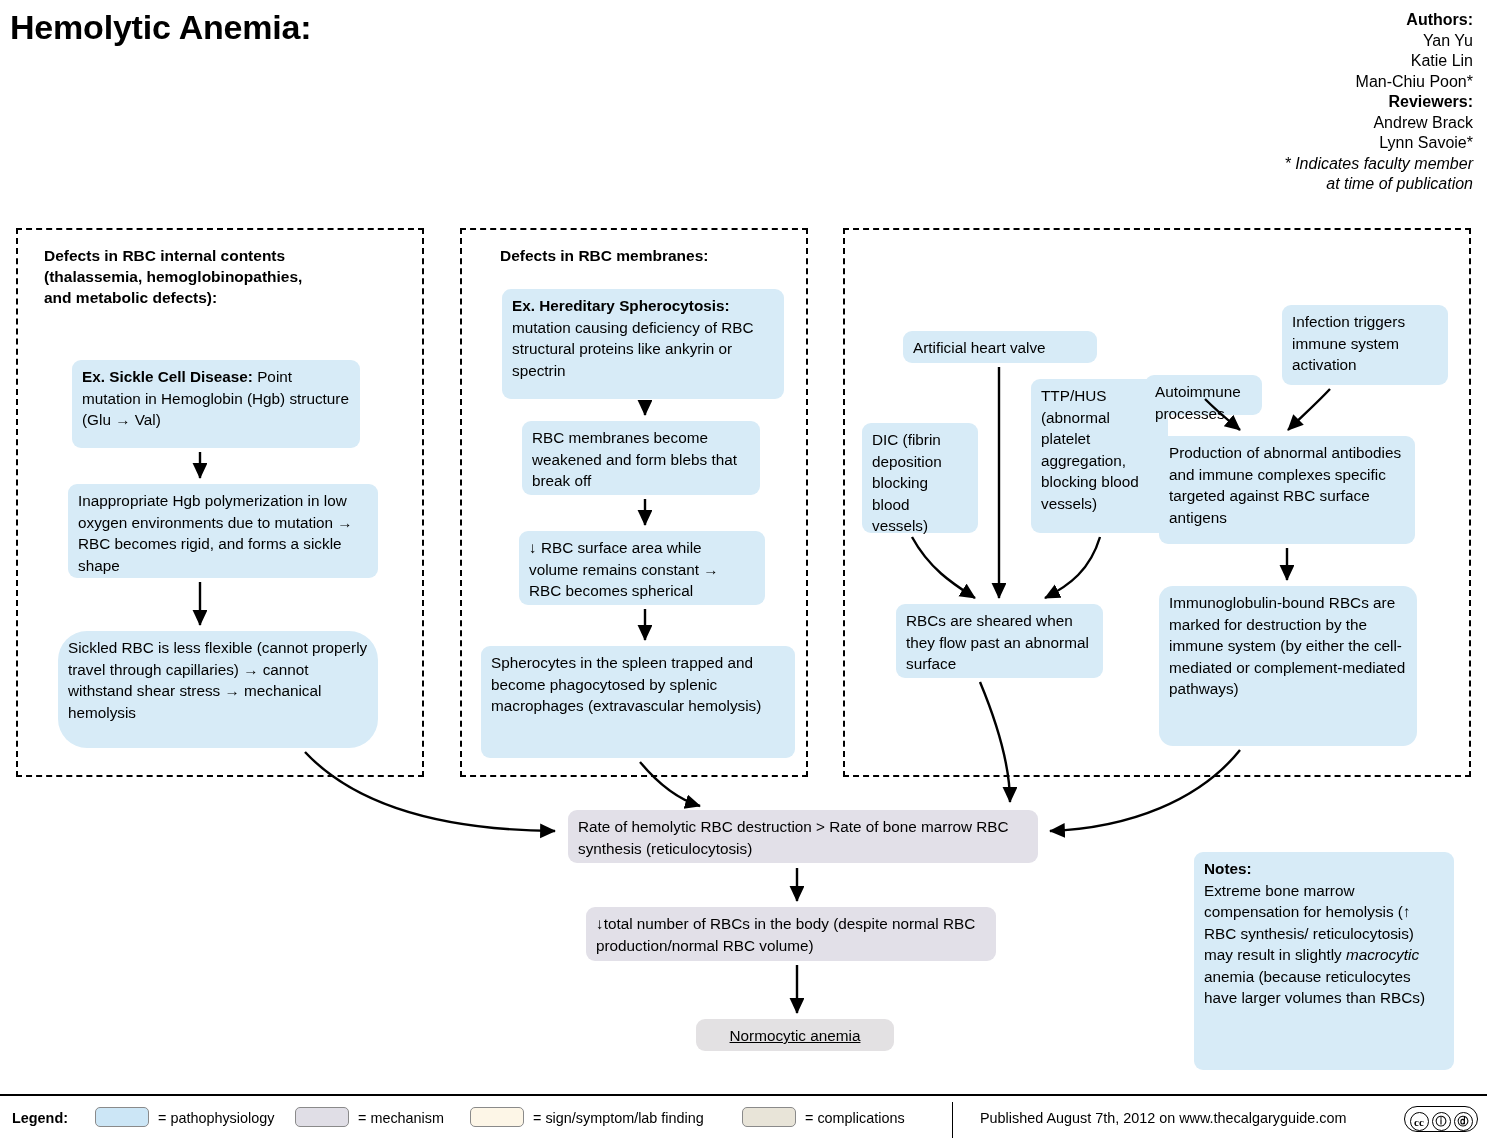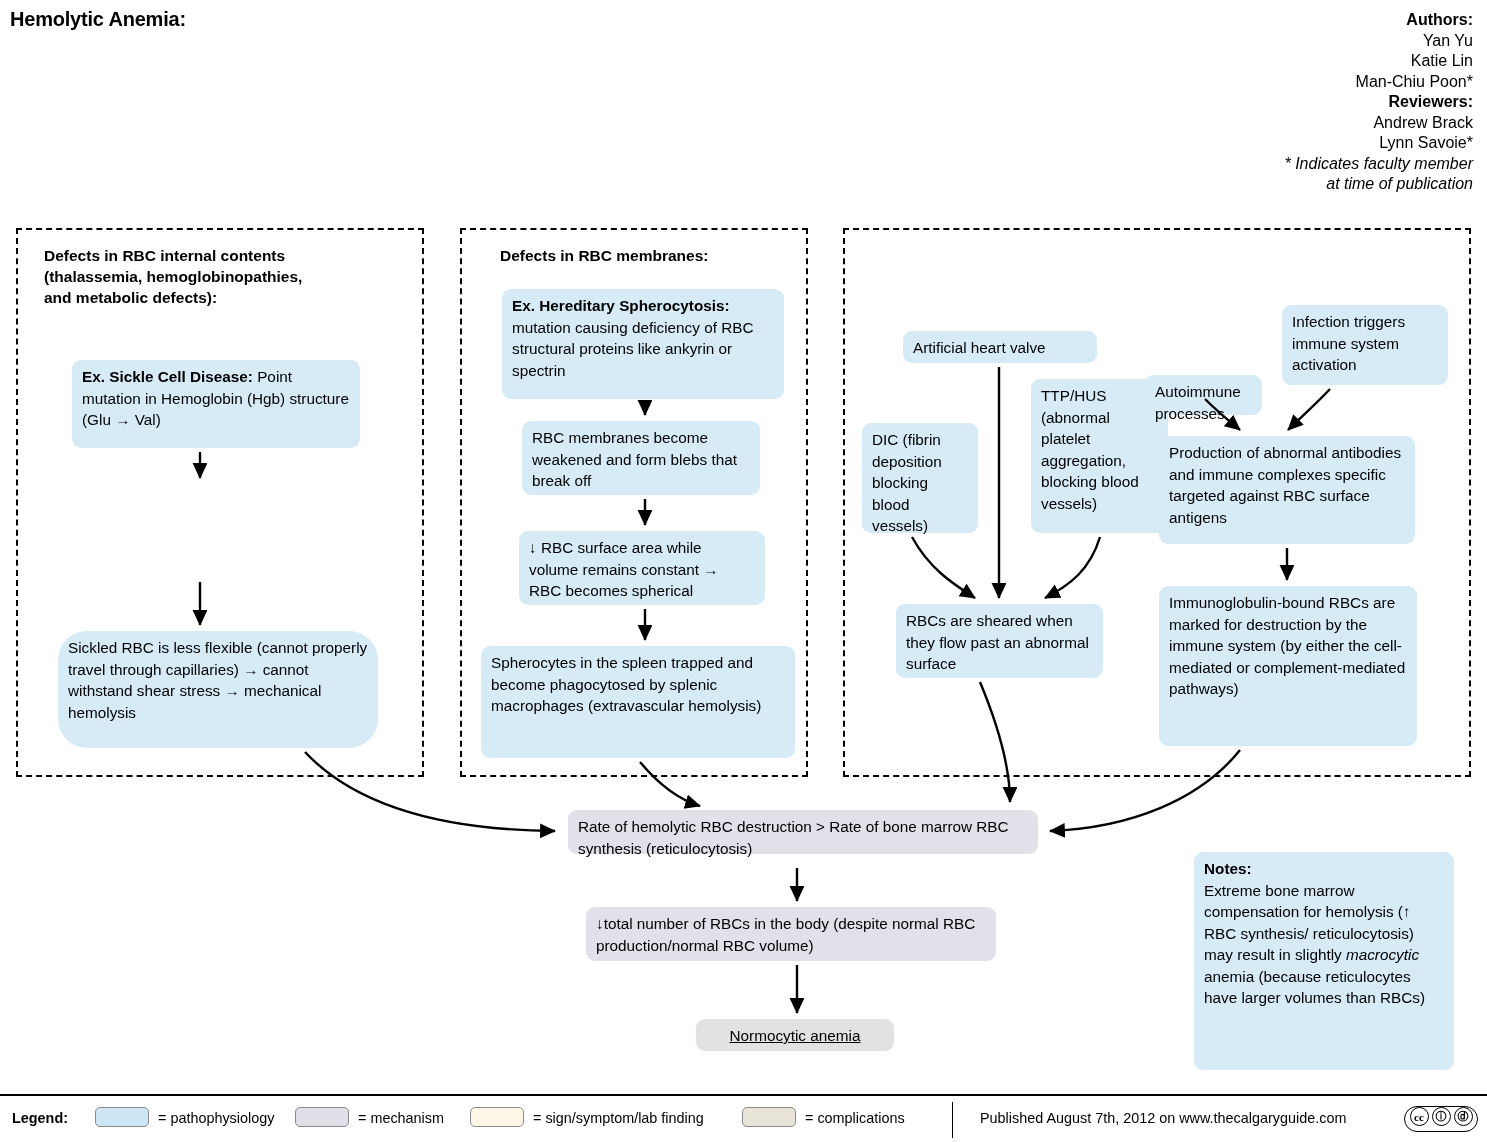--- a/index.html
+++ b/index.html
@@ -9,21 +9,21 @@
     background: #ffffff;
     font-family: "Liberation Sans", sans-serif;
     color: #000000;
     overflow: hidden;
   }
   #root { position: relative; width: 1487px; height: 1142px; }
 
   
   #page-title {
     position: absolute; left: 10px; top: 8px;
-    font-size: 20px; font-weight: bold; letter-spacing: -0.2px;
+    font-size: 34px; font-weight: bold; letter-spacing: -0.2px;
   }
   #credits {
     position: absolute; right: 14px; top: 10px;
     text-align: right; font-size: 16px; line-height: 20.5px;
   }
   #credits .hdr { font-weight: bold; }
   #credits .ital { font-style: italic; }
 
   
   .group {
@@ -67,21 +67,21 @@
   .sw {
     position: absolute; top: 7px; width: 54px; height: 20px;
     border-radius: 5px; border: 1px solid #8a8a8a;
   }
   .sw-txt { position: absolute; top: 10px; }
   #legend .pub { position: absolute; top: 10px; left: 980px; }
   #legend .divider { position: absolute; top: 2px; left: 952px; width: 1px; height: 36px; background: #000; }
   .cc {
     position: absolute; top: 6px; left: 1404px;
     width: 74px; height: 26px; border: 1.5px solid #000; border-radius: 13px;
-    display: flex; align-items: flex-start; justify-content: center; gap: 3px;
+    display: flex; align-items: flex-end; justify-content: center; gap: 3px;
     background: #fff;
   }
   .cc span {
     display: inline-flex; align-items: center; justify-content: center;
     width: 19px; height: 19px; border-radius: 50%;
     border: 1.5px solid #000; font-size: 11px; font-weight: bold;
     font-family: "Liberation Serif", serif;
   }
 </style>
 </head>
@@ -112,20 +112,21 @@
 
   <div class="group" style="left:460px; top:228px; width:348px; height:549px;"></div>
   <div class="group-title" style="left:500px; top:245px; width:300px;">Defects in RBC membranes:</div>
 
   <div class="group" style="left:843px; top:228px; width:628px; height:549px;"></div>
 
   <div class="node blue" style="left:72px; top:360px; width:288px; height:88px;">
     <b>Ex. Sickle Cell Disease:</b><span> Point mutation in Hemoglobin (Hgb) structure (Glu → Val)</span>
   </div>
 
+  <div class="node blue" style="left:68px; top:484px; width:310px; height:94px;">Inappropriate Hgb polymerization in low oxygen environments due to mutation → RBC becomes rigid, and forms a sickle shape</div>
 
   <div class="node blue" style="left:58px; top:631px; width:320px; height:117px;border-radius:29px;">Sickled RBC is less flexible (cannot properly travel through capillaries) → cannot withstand shear stress → mechanical hemolysis</div>
 
   <div class="node blue" style="left:502px; top:289px; width:282px; height:110px;">
     <b>Ex. Hereditary Spherocytosis:</b><span> mutation causing deficiency of RBC structural proteins like ankyrin or spectrin</span>
   </div>
 
   <div class="node blue" style="left:522px; top:421px; width:238px; height:74px;">RBC membranes become weakened and form blebs that break off</div>
 
   <div class="node blue" style="left:519px; top:531px; width:246px; height:74px;">↓ RBC surface area  while volume remains constant → RBC becomes spherical</div>
@@ -139,23 +140,23 @@
   <div class="node blue" style="left:862px; top:423px; width:116px; height:110px;">DIC (fibrin deposition blocking blood vessels)</div>
 
   <div class="node blue" style="left:1145px; top:339px; width:117px; height:40px;margin-top:36px;">Autoimmune processes</div>
 
   <div class="node blue" style="left:1282px; top:305px; width:166px; height:80px;">Infection  triggers immune system activation</div>
 
   <div class="node blue" style="left:1159px; top:436px; width:256px; height:108px;">Production of  abnormal antibodies and immune complexes specific targeted against RBC surface antigens</div>
 
   <div class="node blue" style="left:896px; top:604px; width:207px; height:74px;">RBCs are sheared when they flow past an abnormal  surface</div>
 
-  <div class="node blue" style="left:1159px; top:586px; width:258px; height:160px;">Immunoglobulin-bound RBCs are marked for destruction by the immune system  (by either the cell-mediated or complement-mediated pathways)</div>
-
-  <div class="node grey" style="left:568px; top:810px; width:470px; height:44px;">Rate of hemolytic RBC destruction &gt; Rate of bone marrow RBC synthesis (reticulocytosis)</div>
+  <div class="node blue" style="left:1159px; top:586px; width:258px; height:160px;border-radius:14px;">Immunoglobulin-bound RBCs are marked for destruction by the immune system  (by either the cell-mediated or complement-mediated pathways)</div>
+
+  <div class="node grey" style="left:568px; top:810px; width:470px; height:53px;">Rate of hemolytic RBC destruction &gt; Rate of bone marrow RBC synthesis (reticulocytosis)</div>
 
   <div class="node grey" style="left:586px; top:907px; width:410px; height:54px;">↓total number of RBCs in the body (despite normal RBC production/normal RBC volume)</div>
 
   <div class="node grey2 u" style="left:696px; top:1019px; width:198px; height:32px; text-align:center;">Normocytic anemia</div>
 
   <div class="node blue" style="left:1194px; top:852px; width:260px; height:218px;">
     <b>Notes:</b><br>
     <span>Extreme bone marrow compensation for hemolysis (↑ RBC synthesis/ reticulocytosis) may result in slightly </span><span class="it">macrocytic</span><span> anemia (because reticulocytes have larger volumes than RBCs)</span>
   </div>
 

